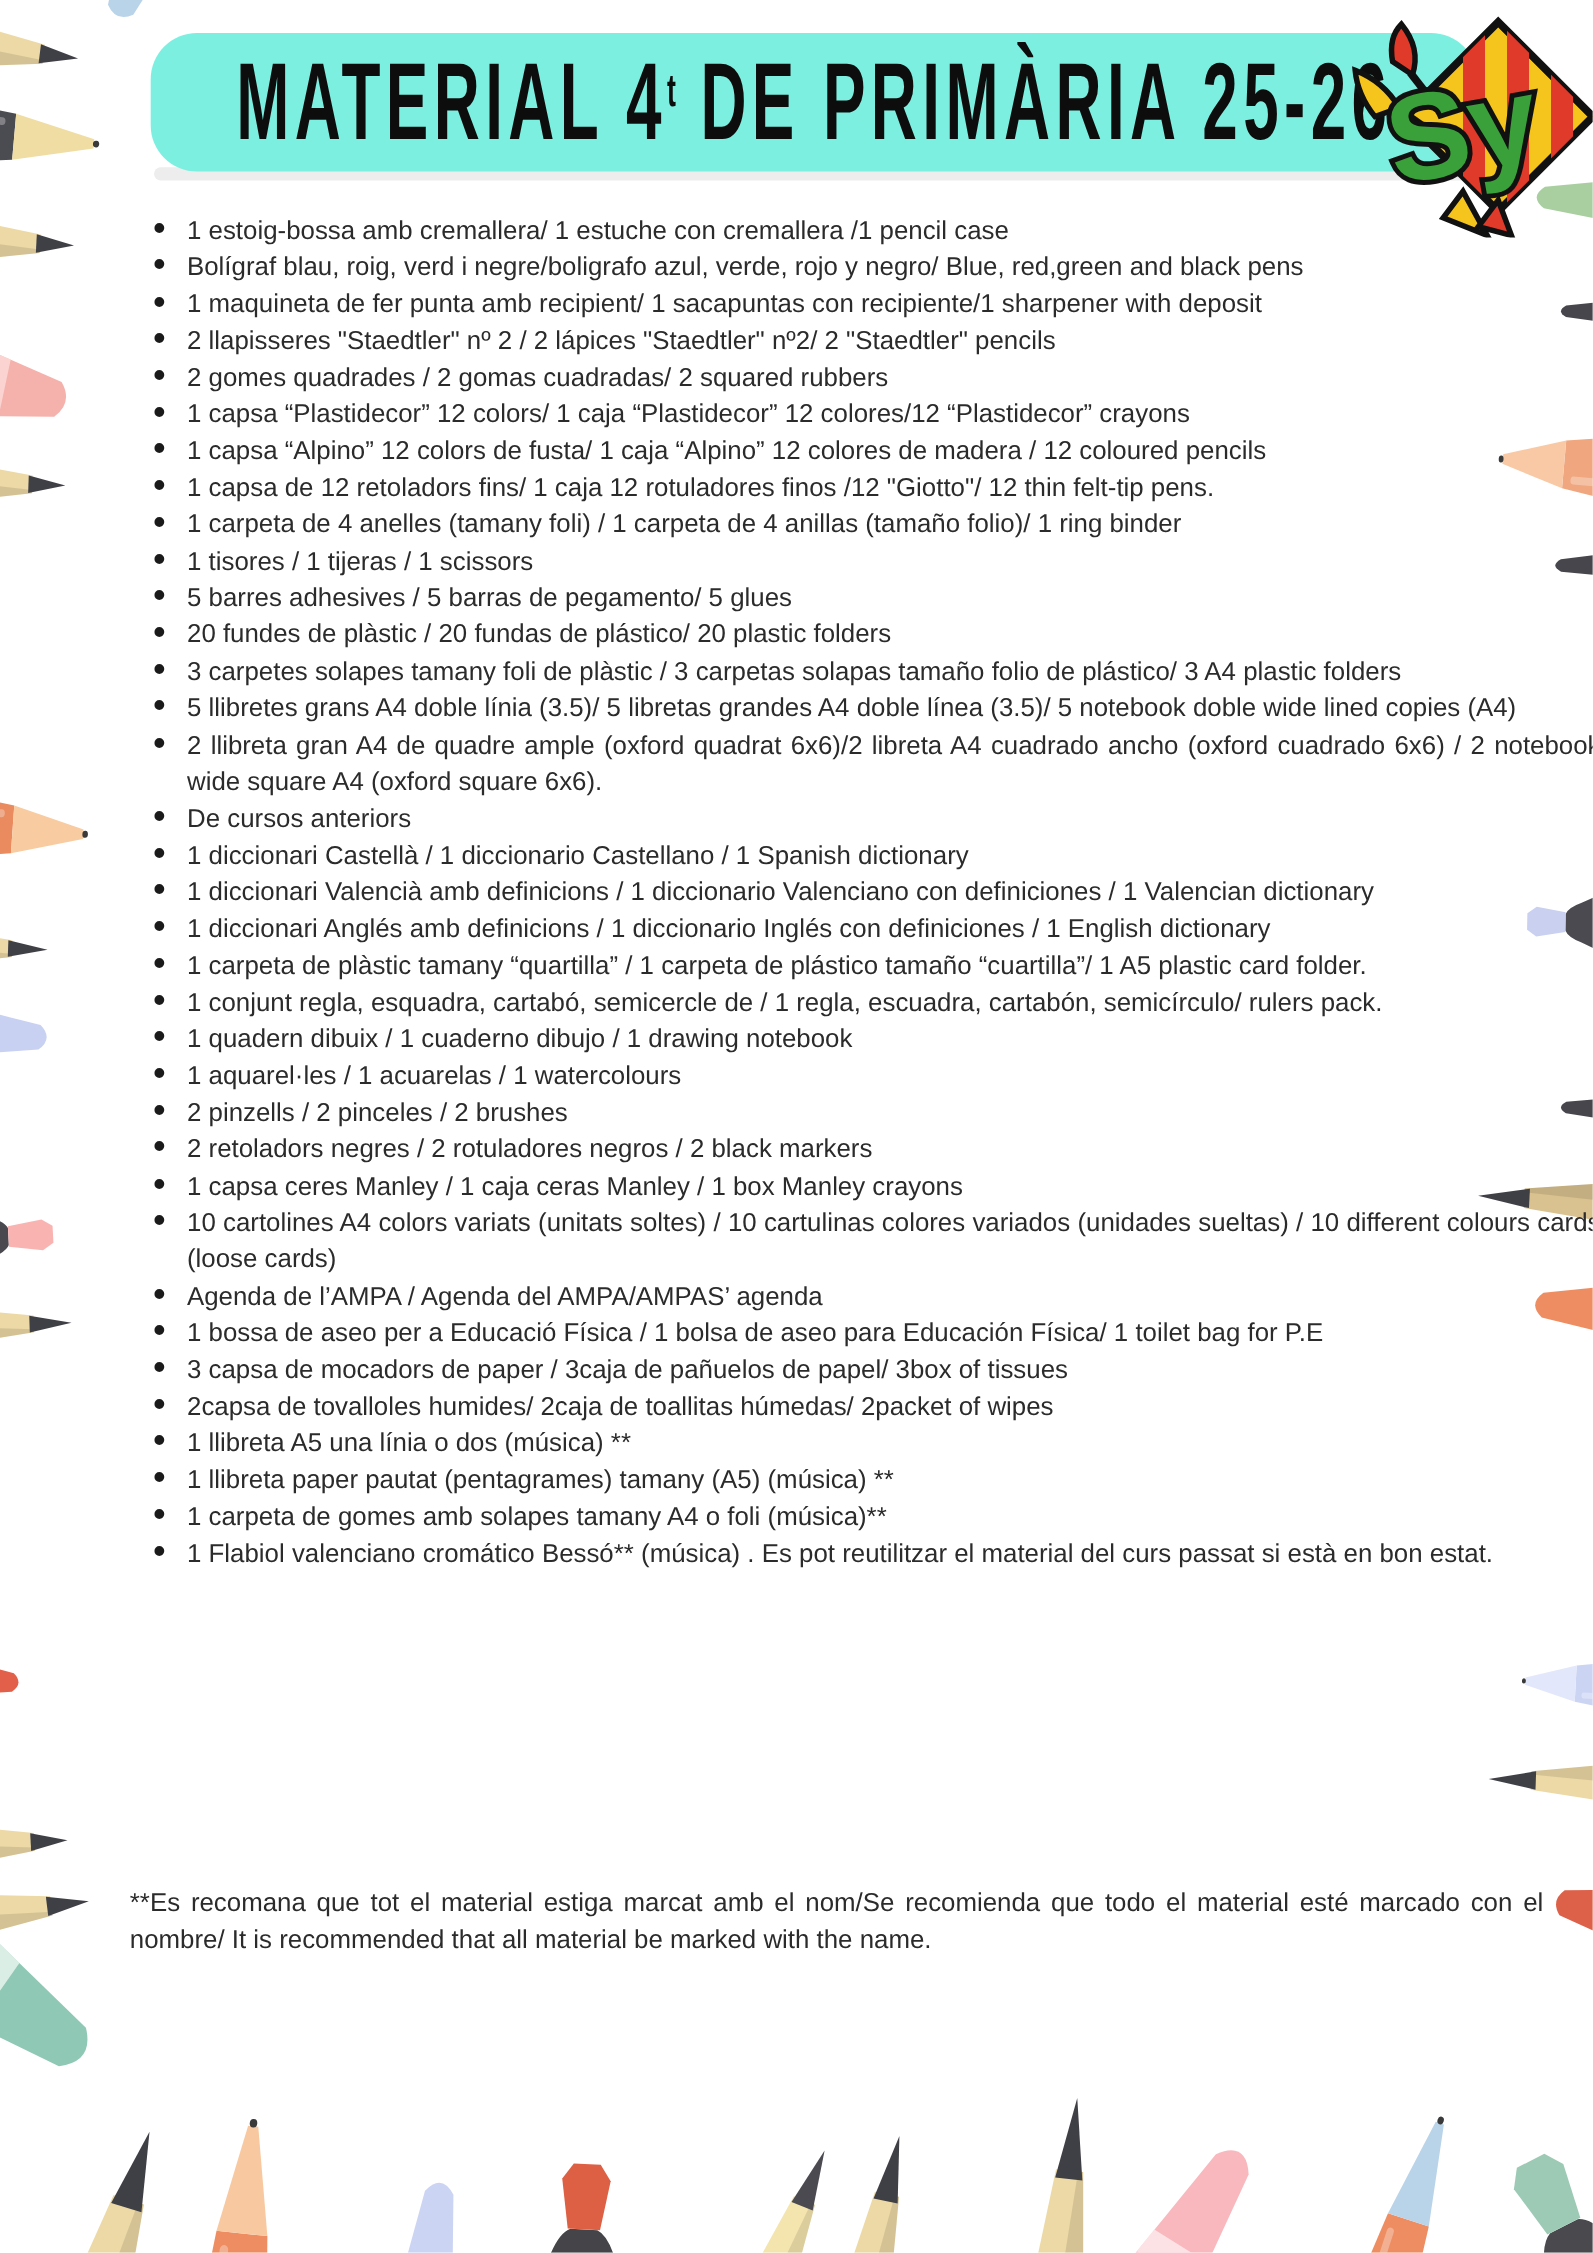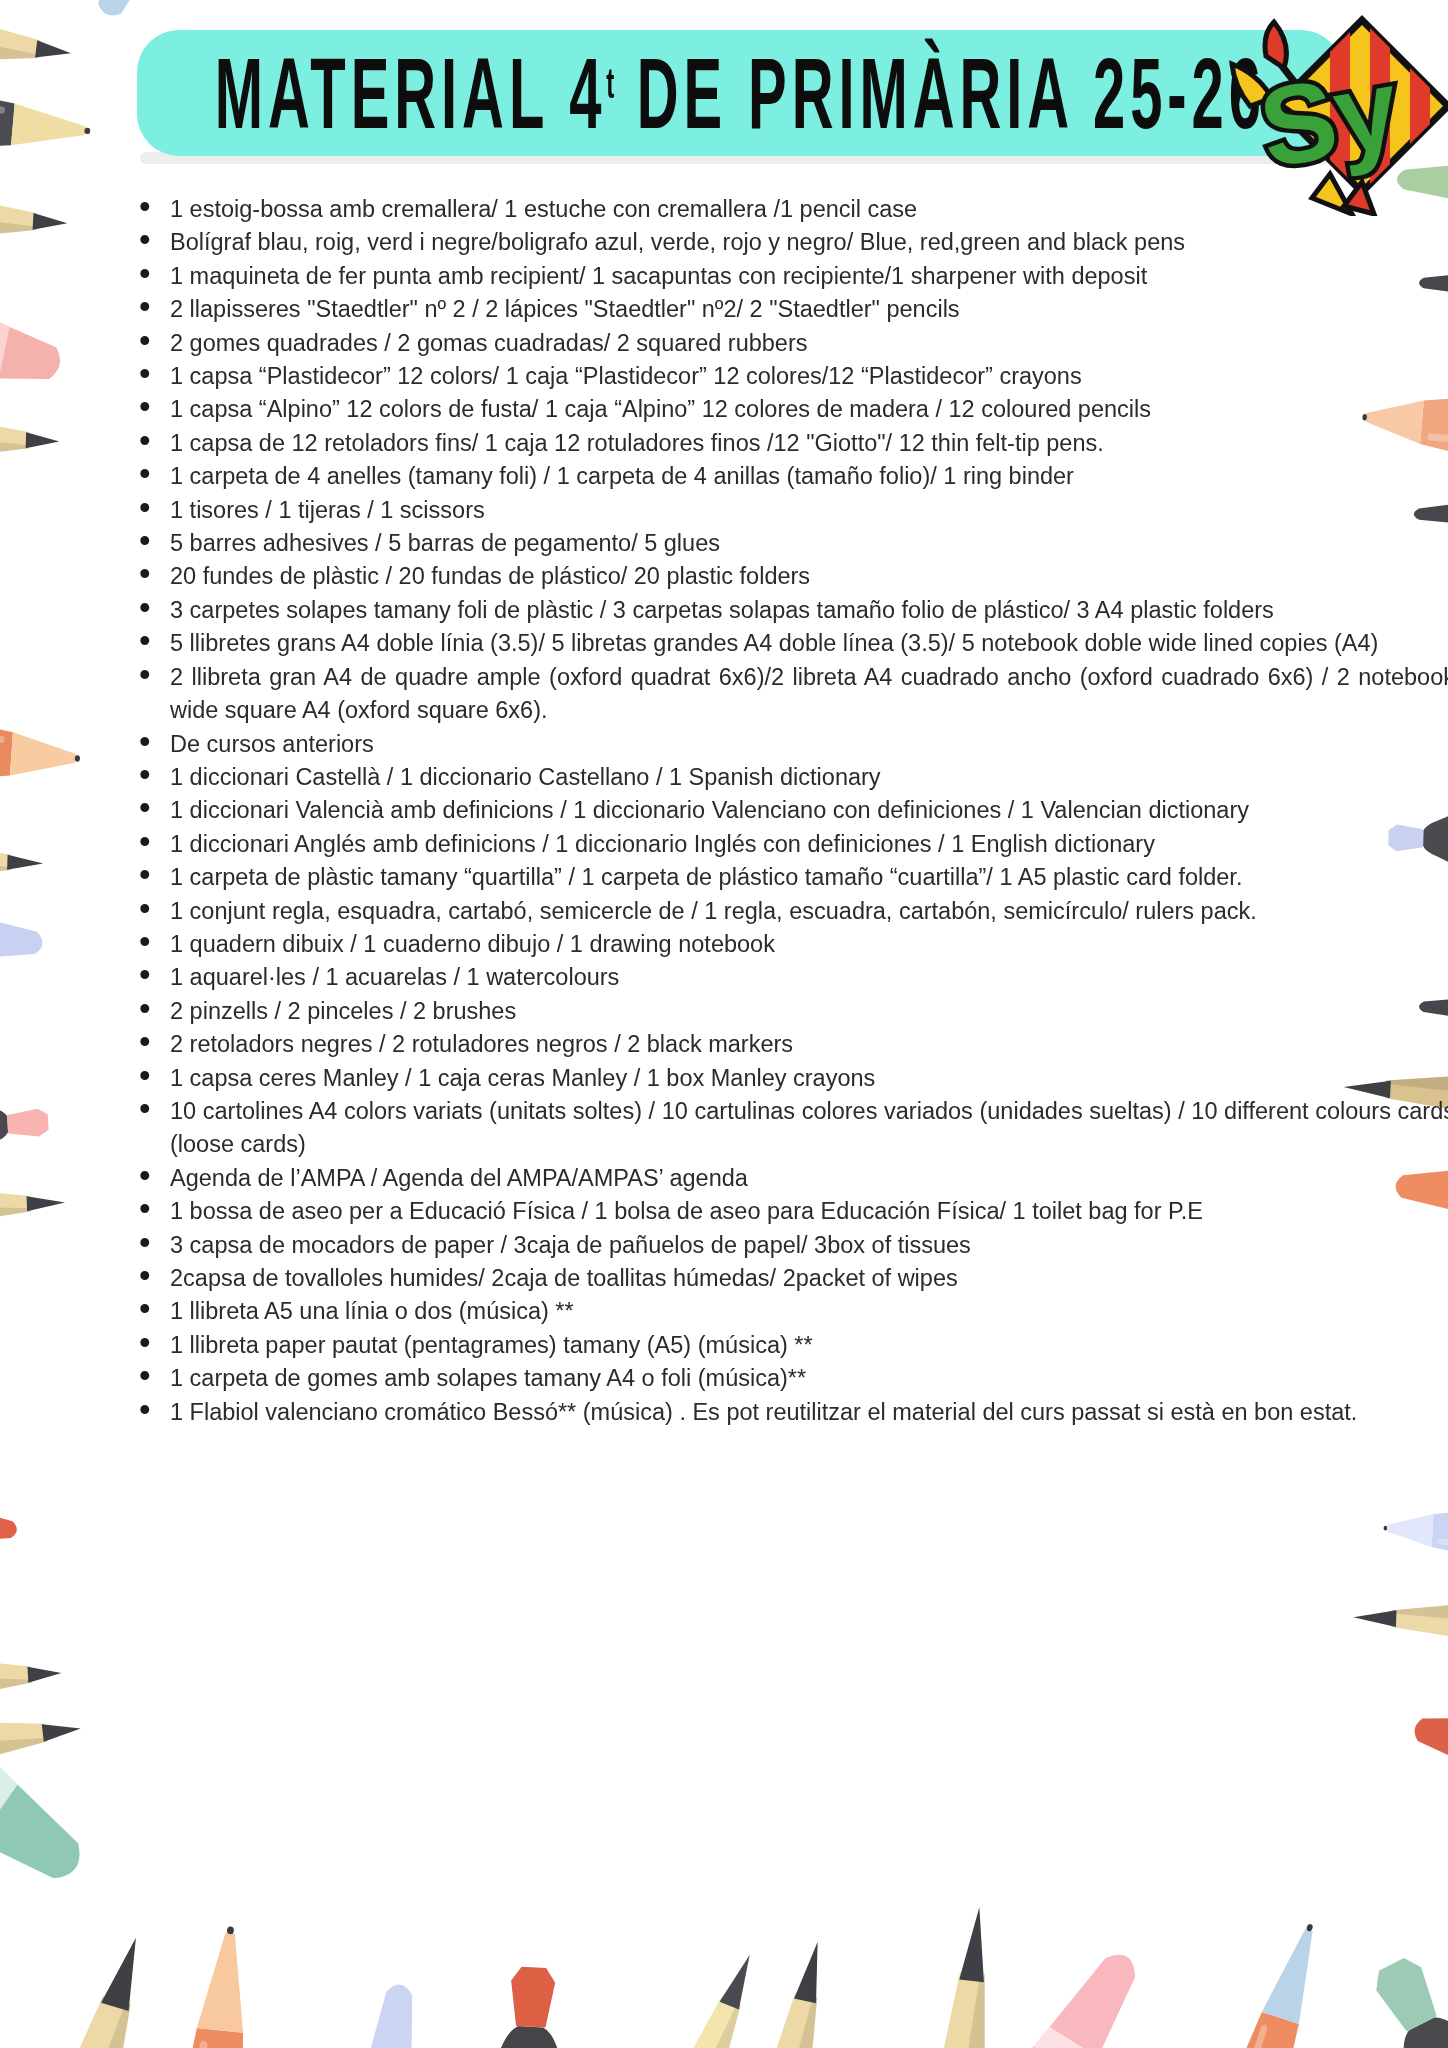--- a/index.html
+++ b/index.html
@@ -96,20 +96,21 @@
       <li>1 bossa de aseo per a Educació Física / 1 bolsa de aseo para Educación Física/ 1 toilet bag for P.E</li>
       <li>3 capsa de mocadors de paper / 3caja de pañuelos de papel/ 3box of tissues</li>
       <li>2capsa de tovalloles humides/ 2caja de toallitas húmedas/ 2packet of wipes</li>
       <li>1 llibreta A5 una línia o dos (música) **</li>
       <li>1 llibreta paper pautat (pentagrames) tamany (A5) (música) **</li>
       <li>1 carpeta de gomes amb solapes tamany A4 o foli (música)**</li>
       <li>1 Flabiol valenciano cromático Bessó** (música) . Es pot reutilitzar el material del curs passat si està en bon estat.</li>
     </ul>
 
   <div class="footnotes">
+      <p>**Es recomana que tot el material estiga marcat amb el nom/Se recomienda que todo el material esté marcado con el nombre/ It is recommended that all material be marked with the name.</p>
     </div>
 
 <div class="deco" style="left: 70px; top: -38px; width: 95px; height: 55px; transform: rotate(112deg);">
       <svg viewBox="0 0 100 40" preserveAspectRatio="none">
         <path d="M0,2 L72,11 Q85,20 72,29 L0,38 Z" fill="#b9d3e8"></path>
                 <polygon points="14,3.7 27,5.3 27,34.7 14,36.3" fill="#e8f1f8" opacity="0.85"></polygon>
       </svg>
     </div>
     <div class="deco" style="left: -16px; top: 26px; width: 90px; height: 44px; transform: rotate(7deg);">
       <svg viewBox="0 0 100 40" preserveAspectRatio="none">

